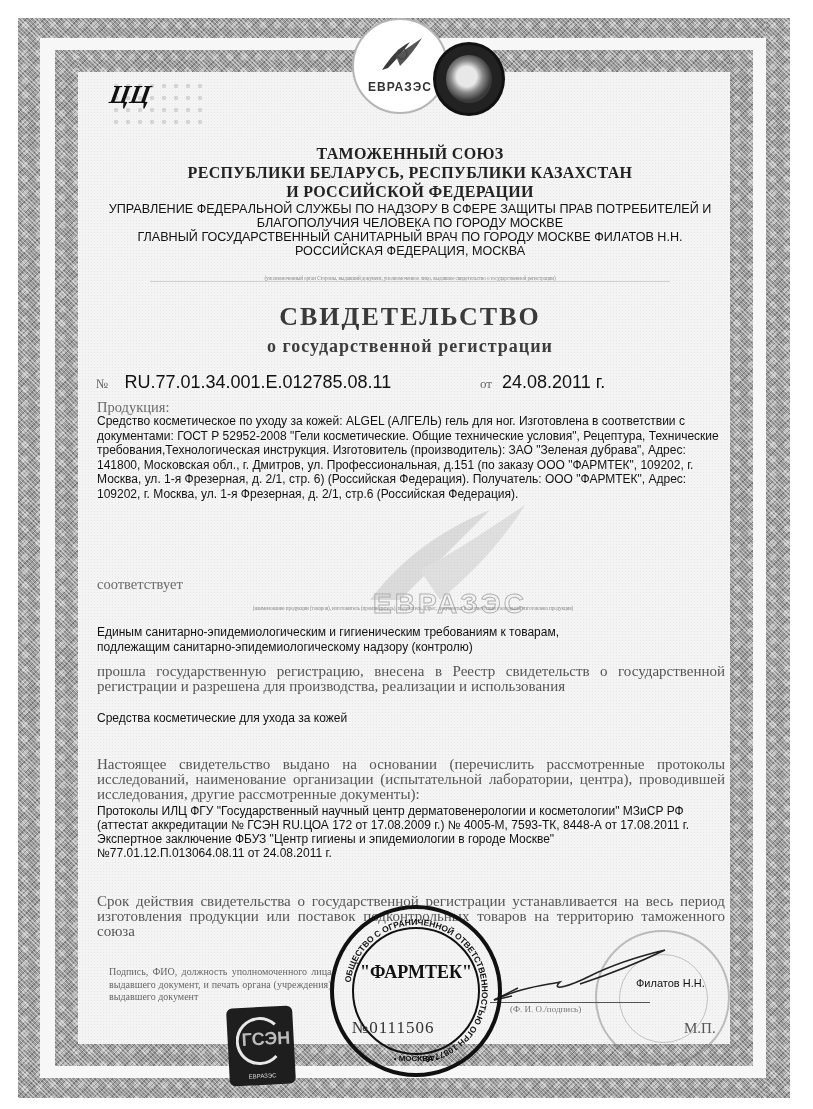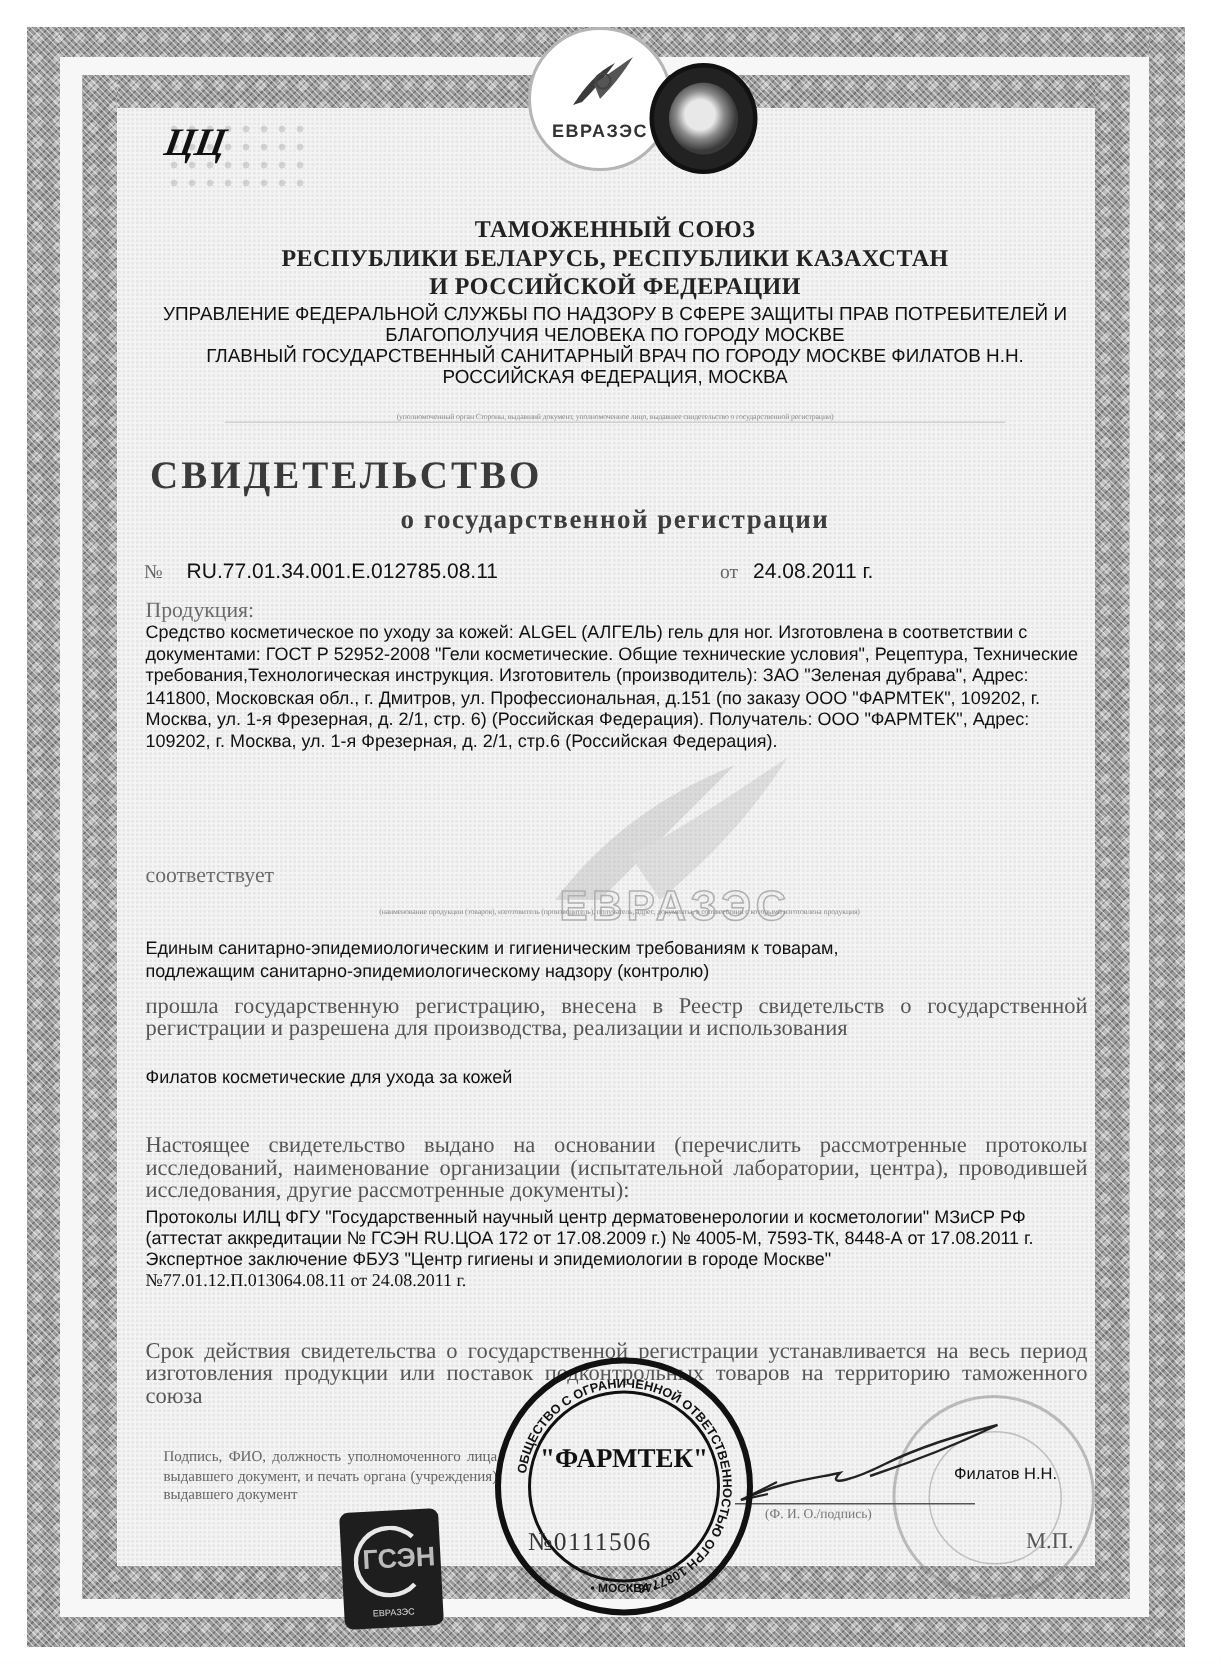--- a/index.html
+++ b/index.html
@@ -31,24 +31,24 @@
   .eaes-bird { position: absolute; left: 26px; top: 16px; width: 44px; height: 36px; }
   .eaes-text { position: absolute; left: 0; right: 0; top: 60px; text-align: center; font-family: "Liberation Sans", sans-serif; font-weight: bold; font-size: 12px; letter-spacing: 1px; color: #333; }
   .emblem { left: 433px; top: 42px; width: 72px; height: 74px; border-radius: 50%; background: #222; border: 3px solid #111; box-sizing: border-box; }
   .emblem-inner { position: absolute; left: 10px; top: 10px; width: 46px; height: 48px; border-radius: 50%; background: radial-gradient(circle at 45% 45%, #e8e8e8 0 10px, #8a8a8a 16px, #3a3a3a 24px); }
   .initials { left: 110px; top: 80px; font-family: "Liberation Serif", serif; font-style: italic; font-weight: bold; font-size: 26px; color: #111; transform: skewX(-10deg); }
   .dots-box { left: 110px; top: 80px; width: 100px; height: 48px; background-image: radial-gradient(rgba(0,0,0,0.18) 2px, transparent 2.5px); background-size: 12px 12px; opacity: 0.7; }
 
   .hdr-serif { left: 100px; width: 620px; text-align: center; font-family: "Liberation Serif", serif; font-weight: bold; font-size: 16px; letter-spacing: 0.3px; color: #222; line-height: 19px; }
   .hdr-sans { left: 90px; width: 640px; text-align: center; font-family: "Liberation Sans", sans-serif; font-size: 12.6px; color: #111; line-height: 15px; }
   .tiny { left: 110px; width: 600px; text-align: center; font-family: "Liberation Serif", serif; font-size: 5.2px; color: #8a8a8a; letter-spacing: -0.1px; white-space: nowrap; overflow: hidden; }
-  .title { left: 100px; width: 620px; font-family: "Liberation Serif", serif; font-weight: bold; font-size: 26px; letter-spacing: 2px; color: #3a3a3a; }
+  .title { left: 100px; width: 620px; text-align: center; font-family: "Liberation Serif", serif; font-weight: bold; font-size: 26px; letter-spacing: 2px; color: #3a3a3a; }
   .subtitle { left: 100px; width: 620px; text-align: center; font-family: "Liberation Serif", serif; font-weight: bold; font-size: 18px; letter-spacing: 1px; color: #3d3d3d; }
   .no-label { font-family: "Liberation Serif", serif; font-size: 13px; color: #666; }
-  .no-value { font-family: "Liberation Sans", sans-serif; font-size: 14px; color: #111; }
+  .no-value { font-family: "Liberation Sans", sans-serif; font-size: 18px; color: #111; }
   .lbl-serif { font-family: "Liberation Serif", serif; font-size: 14.5px; color: #6a6a6a; }
   .body-sans { left: 97px; width: 630px; font-family: "Liberation Sans", sans-serif; font-size: 12px; line-height: 14.5px; color: #111; }
   .body-serif { left: 97px; width: 628px; font-family: "Liberation Serif", serif; font-size: 15px; line-height: 15px; color: #555; text-align: justify; text-align-last: left; }
   .body-serif-small { font-family: Liberation Serif, serif; font-size: 10px; line-height: 12.5px; color: #666; text-align: justify; margin-left: 12px; }
   .faint-line { left: 96px; width: 630px; height: 1px; background: #9e9e9e; }
   .watermark { left: 360px; top: 500px; width: 170px; height: 110px; opacity: 0.22; }
   .watermark-text { left: 330px; top: 588px; width: 240px; text-align: center; font-family: "Liberation Sans", sans-serif; font-weight: bold; font-size: 28px; color: #c8c8c8; letter-spacing: 3px; -webkit-text-stroke: 1px #b0b0b0; color: transparent; }
 
   
   .stamp { left: 330px; top: 905px; width: 172px; height: 172px; border-radius: 50%; border: 4px solid #111; box-sizing: border-box; }
@@ -128,27 +128,27 @@
     <path d="M10 100 C40 60 80 30 130 10 C100 40 70 70 40 100 Z" fill="#888"></path>
     <path d="M60 70 C90 55 120 35 165 5 C140 45 110 75 80 100 Z" fill="#999"></path>
   </svg>
   <div class="abs watermark-text">ЕВРАЗЭС</div>
 
   <div class="abs tiny" style="top:605px;left:96px;width:634px;">(наименование продукции (товаров), изготовитель (производитель), получатель, адрес, документы, в соответствии с которыми изготовлена продукция)</div>
   <div class="abs lbl-serif" style="left:97px;top:576px;">соответствует</div>
   <div class="abs body-sans" style="top:625px;width:500px;">Единым санитарно-эпидемиологическим и гигиеническим требованиям к товарам, подлежащим санитарно-эпидемиологическому надзору (контролю)</div>
 
   <div class="abs body-serif" style="top:664px;">прошла государственную регистрацию, внесена в Реестр свидетельств о государственной регистрации и разрешена для производства, реализации и использования</div>
-  <div class="abs body-sans" style="top:711px;">Филатов косметические для ухода за кожей</div>
+  <div class="abs body-sans" style="top:711px;">Средства косметические для ухода за кожей</div>
 
   <div class="abs body-serif" style="top:757px;">Настоящее свидетельство выдано на основании (перечислить рассмотренные протоколы исследований, наименование организации (испытательной лаборатории, центра), проводившей исследования, другие рассмотренные документы):</div>
   <div class="abs body-sans" style="top:804px;">Протоколы ИЛЦ ФГУ "Государственный научный центр дерматовенерологии и косметологии" МЗиСР РФ</div>
   <div class="abs body-sans" style="top:818px;">(аттестат аккредитации № ГСЭН RU.ЦОА 172 от 17.08.2009 г.) № 4005-М, 7593-ТК, 8448-А от 17.08.2011 г.</div>
   <div class="abs body-sans" style="top:832px;">Экспертное заключение ФБУЗ "Центр гигиены и эпидемиологии в городе Москве"</div>
-  <div class="abs body-sans" style="top:846px;font-family:Liberation Serif, serif;">№77.01.12.П.013064.08.11 от 24.08.2011 г.</div>
+  <div class="abs body-sans" style="top:846px;">№77.01.12.П.013064.08.11 от 24.08.2011 г.</div>
 
   <div class="abs body-serif" style="top:894px;">Срок действия свидетельства о государственной регистрации устанавливается на весь период изготовления продукции или поставок подконтрольных товаров на территорию таможенного союза</div>
 
   <div class="abs body-serif-small" style="left:97px;top:966px;width:225px;">Подпись, ФИО, должность уполномоченного лица, выдавшего документ, и печать органа (учреждения), выдавшего документ</div>
 
   <div class="abs round-seal">
     <div class="round-seal-in"></div>
   </div>
   <svg class="abs" style="left:490px;top:948px;width:180px;height:56px;" viewBox="0 0 180 56">
     <path d="M4 52 C30 40 50 38 70 34 C60 44 80 38 100 28 C120 18 150 8 175 2 C150 14 120 26 90 36" fill="none" stroke="#222" stroke-width="1.6"></path>

